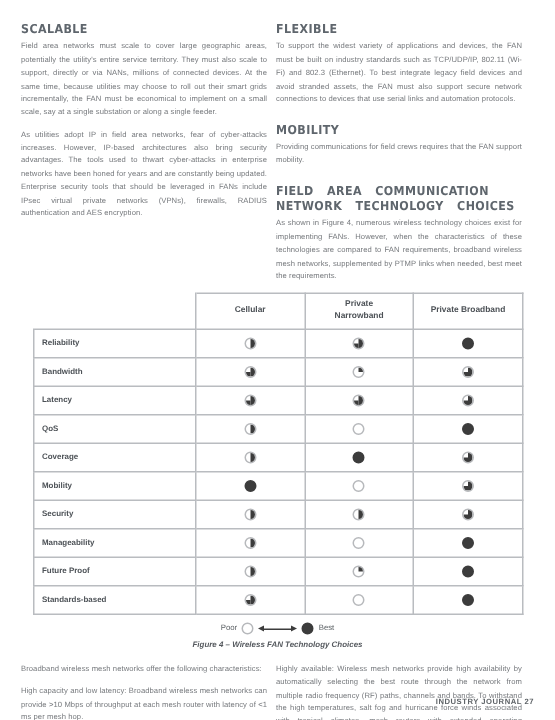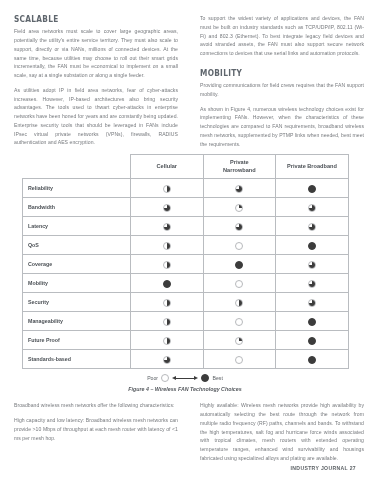--- a/index.html
+++ b/index.html
@@ -18,21 +18,21 @@
   .page {
     position: absolute;
     left: 0; top: 0;
     width: 370px;
     height: 480px;
     padding: 0;
     box-sizing: border-box;
   }
   .cols {
     display: flex;
-    gap: 22px;
+    gap: 6px;
     padding: 14px 14px 0 14px;
     box-sizing: border-box;
   }
   .col {
     width: 164px;
     flex: 0 0 164px;
   }
   h2.sect {
     font-family: "DejaVu Sans Condensed", "Liberation Sans", sans-serif;
     font-size: 8.2px;
@@ -187,25 +187,27 @@
   <div class="cols">
 
     <div class="col">
       <h2 class="sect">SCALABLE</h2>
       <p class="body">Field area networks must scale to cover large geographic areas, potentially the utility's entire service territory. They must also scale to support, directly or via NANs, millions of connected devices. At the same time, because utilities may choose to roll out their smart grids incrementally, the FAN must be economical to implement on a small scale, say at a single substation or along a single feeder.</p>
 
       <p class="body">As utilities adopt IP in field area networks, fear of cyber-attacks increases. However, IP-based architectures also bring security advantages. The tools used to thwart cyber-attacks in enterprise networks have been honed for years and are constantly being updated. Enterprise security tools that should be leveraged in FANs include IPsec virtual private networks (VPNs), firewalls, RADIUS authentication and AES encryption.</p>
     </div>
 
     <div class="col">
+      <h2 class="sect">FLEXIBLE</h2>
       <p class="body">To support the widest variety of applications and devices, the FAN must be built on industry standards such as TCP/UDP/IP, 802.11 (Wi-Fi) and 802.3 (Ethernet). To best integrate legacy field devices and avoid stranded assets, the FAN must also support secure network connections to devices that use serial links and automation protocols.</p>
 
       <h2 class="sect spaced">MOBILITY</h2>
       <p class="body">Providing communications for field crews requires that the FAN support mobility.</p>
 
+      <h2 class="sect spaced wide">FIELD AREA COMMUNICATION NETWORK TECHNOLOGY CHOICES</h2>
       <p class="body">As shown in Figure 4, numerous wireless technology choices exist for implementing FANs. However, when the characteristics of these technologies are compared to FAN requirements, broadband wireless mesh networks, supplemented by PTMP links when needed, best meet the requirements.</p>
     </div>
 
   </div>
 
   <div class="table-wrap">
     <table class="tech">
       <colgroup>
         <col class="c-label">
           <col class="c-data">

